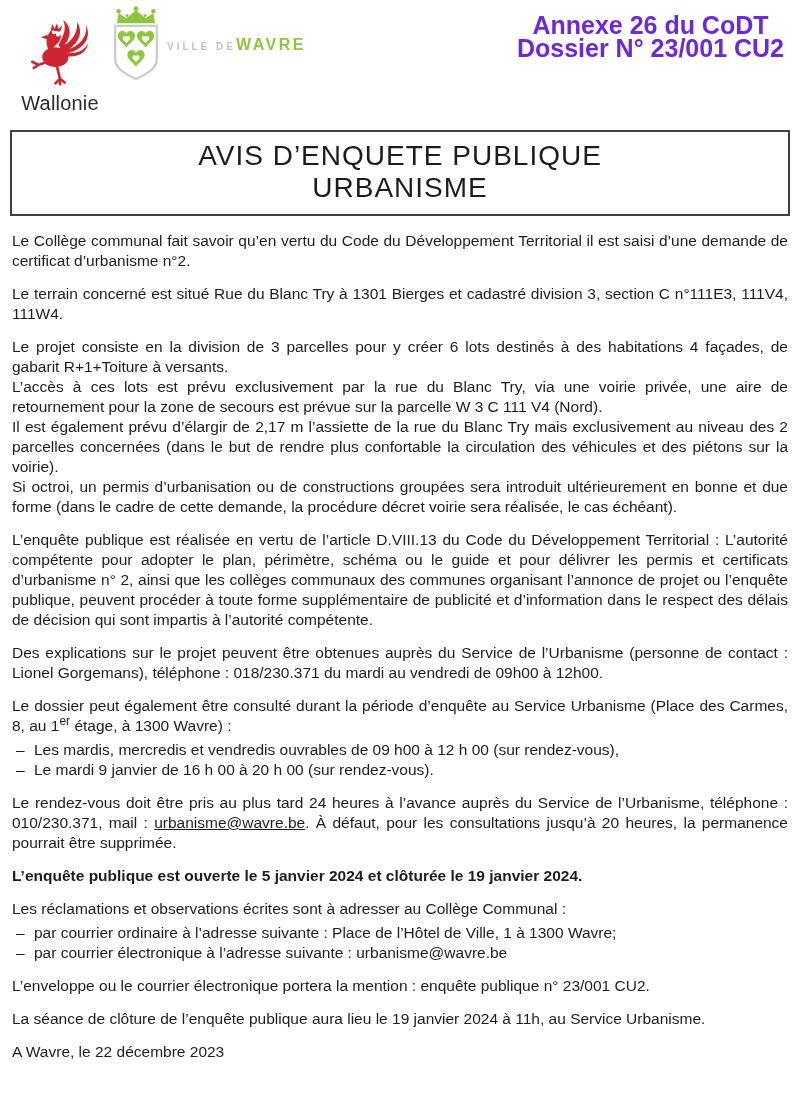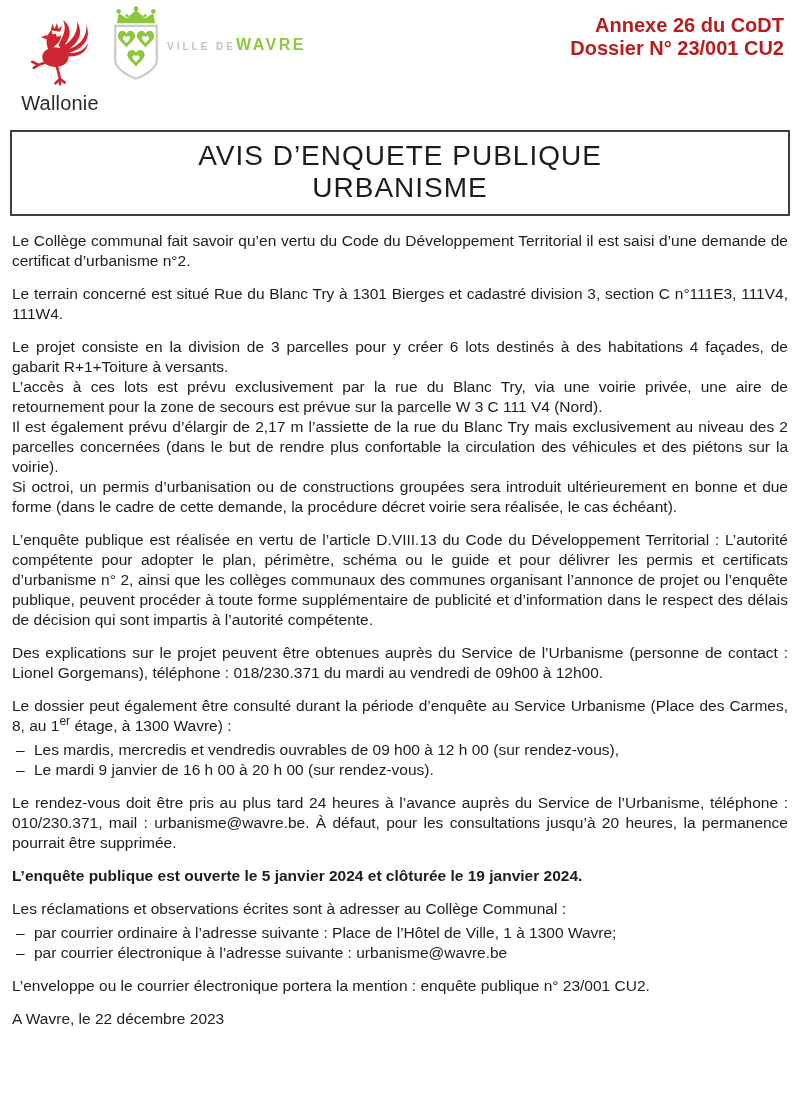--- a/index.html
+++ b/index.html
@@ -33,22 +33,22 @@
     font-size: 10px; color: #c3c3c3; letter-spacing: 3px; margin-top: 3px;
     font-weight: 700; white-space: nowrap;
   }
   .wavre-bottom {
     font-size: 16px; color: #8dc63f; letter-spacing: 2.5px; font-weight: 700;
     white-space: nowrap;
   }
   .wavre-rule { width: 52px; height: 2px; background: #e3e3e3; margin-top: 3px; }
 
   .header-ref {
-    position: absolute; right: 16px; top: 14px; text-align: right;
-    font-weight: 700; font-size: 20px; line-height: 23px; color: #b91c1c;
+    position: absolute; right: 16px; top: 14px; text-align: center;
+    font-weight: 700; font-size: 25px; line-height: 23px; color: #6d28d9;
   }
 
   
   .title-box {
     margin: 0 10px; border: 2px solid #404040; background: #fff;
     text-align: center; padding: 8px 0 10px 0;
   }
   .title-line {
     font-size: 28px; line-height: 32px; color: #1c1c1c;
     letter-spacing: 1px; font-weight: 400;
@@ -56,21 +56,21 @@
 
   
   .doc-body { padding: 15px 12px 0 12px; font-size: 15.5px; line-height: 20px; }
   .para { text-align: justify; margin-bottom: 13px; }
   .para.no-gap { margin-bottom: 0; }
   .para.bold { font-weight: 700; }
   .bullets { margin: 4px 0 13px 0; }
   .bullet-row { display: flex; }
   .bullet-dash { width: 22px; flex: 0 0 22px; padding-left: 4px; }
   .bullet-text { flex: 1; }
-  .email-link { color: inherit; cursor: pointer; }
+  .email-link { text-decoration: underline; color: inherit; cursor: pointer; }
   sup.ord { font-size: 12px; vertical-align: super; line-height: 0; }
   .footer-line { margin-bottom: 13px; }
 </style>
 </head>
 <body>
 
 <div class="page">
 
   <div class="header">
 
@@ -191,17 +191,18 @@
         <span class="bullet-text">par courrier ordinaire à l’adresse suivante : Place de l’Hôtel de Ville, 1 à 1300 Wavre;</span>
       </div>
       <div class="bullet-row">
         <span class="bullet-dash">–</span>
         <span class="bullet-text">par courrier électronique à l’adresse suivante : urbanisme@wavre.be</span>
       </div>
     </div>
 
     <p class="para">L’enveloppe ou le courrier électronique portera la mention : enquête publique n° 23/001 CU2.</p>
 
+    <p class="para">La séance de clôture de l’enquête publique aura lieu le 19 janvier 2024 à 11h, au Service Urbanisme.</p>
 
     <p class="para footer-line" style="text-align:left;">A Wavre, le 22 décembre 2023</p>
 
   </div>
 </div>
 
 </body></html>

